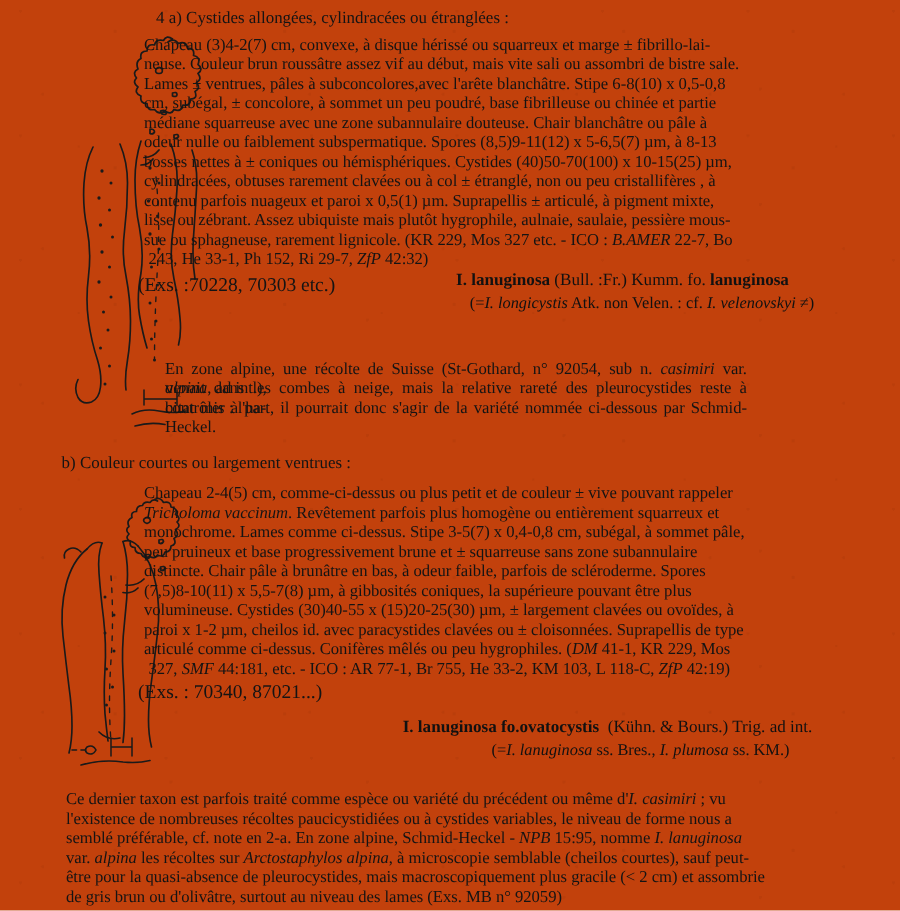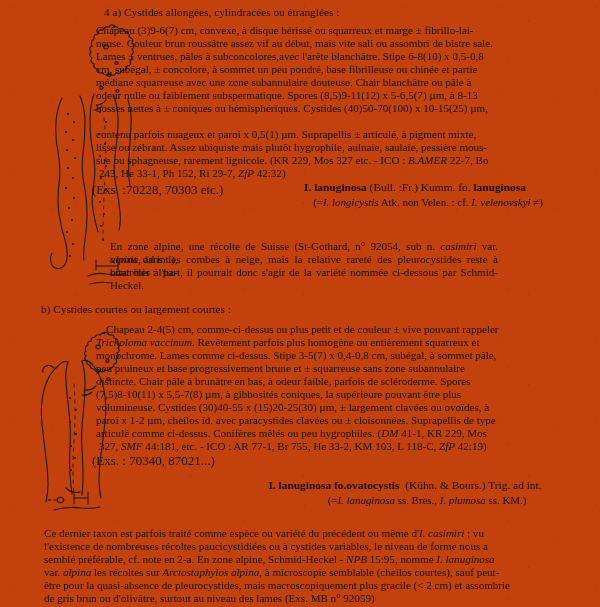--- a/index.html
+++ b/index.html
@@ -151,39 +151,42 @@
         <path d="M68 26 q3 30 1 60 q-2 34-2 62" stroke-dasharray="3 5" stroke-width="0.9"></path>
 
         <path d="M60 168 l0 10 M60 174 l22 0 M82 168 l0 10" stroke-width="1"></path>
         <path d="M52 184 q8-4 18-2 q10 2 18 0"></path>
         <path d="M54 192 q10-3 20-1"></path>
       </g>
     </svg>
   </div>
 
   <div class="blk" style="left:96px; top:24px; width:406px;">
-    <span class="indent">Chapeau (3)9-6(7) cm, convexe, à disque hérissé ou squarreux et marge ± fibrillo-lai-</span>
+    <span class="indent">Chapeau (3)4-2(7) cm, convexe, à disque hérissé ou squarreux et marge ± fibrillo-lai-</span>
   </div>
   <div class="blk" style="left:96px; top:37px; width:406px;">
     <span>neuse. Couleur brun roussâtre assez vif au début, mais vite sali ou assombri de bistre sale.</span>
   </div>
   <div class="blk" style="left:96px; top:50px; width:406px;">
     <span>Lames ± ventrues, pâles à subconcolores,avec l'arête blanchâtre. Stipe 6-8(10) x 0,5-0,8</span>
   </div>
   <div class="blk" style="left:96px; top:76px; width:406px;">
     <span>médiane squarreuse avec une zone subannulaire douteuse. Chair blanchâtre ou pâle à</span>
   </div>
   <div class="blk" style="left:96px; top:63px; width:406px;">
     <span>cm, subégal, ± concolore, à sommet un peu poudré, base fibrilleuse ou chinée et partie</span>
   </div>
   <div class="blk" style="left:96px; top:89px; width:406px;">
     <span>odeur nulle ou faiblement subspermatique. Spores (8,5)9-11(12) x 5-6,5(7) µm, à 8-13</span>
   </div>
   <div class="blk" style="left:96px; top:102px; width:406px;">
     <span>bosses nettes à ± coniques ou hémisphériques. Cystides (40)50-70(100) x 10-15(25) µm,</span>
+  </div>
+  <div class="blk" style="left:96px; top:115px; width:406px;">
+    <span>cylindracées, obtuses rarement clavées ou à col ± étranglé, non ou peu cristallifères , à</span>
   </div>
   <div class="blk" style="left:96px; top:128px; width:406px;">
     <span>contenu parfois nuageux et paroi x 0,5(1) µm. Suprapellis ± articulé, à pigment mixte,</span>
   </div>
   <div class="blk" style="left:96px; top:141px; width:406px;">
     <span>lisse ou zébrant. Assez ubiquiste mais plutôt hygrophile, aulnaie, saulaie, pessière mous-</span>
   </div>
   <div class="blk" style="left:96px; top:154px; width:406px;">
     <span>sue ou sphagneuse, rarement lignicole. (KR 229, Mos 327 etc. - ICO : <i>B.AMER</i> 22-7, Bo</span>
   </div>
@@ -203,21 +206,21 @@
   </div>
   <div class="blk" style="left:110px; top:253px; width:388px;">
     <span>venait dans les combes à neige, mais la relative rareté des pleurocystides reste à contrôler : l'ha-</span>
   </div>
   <div class="blk" style="left:110px; top:266px; width:388px;">
     <span>bitat mis à part, il pourrait donc s'agir de la variété nommée ci-dessous par Schmid-Heckel.</span>
   </div>
 
   <div class="keyline" style="left:41px; top:303px;">
     <span>b)</span>
-    <span>Cystides courtes ou largement courtes :</span>
+    <span>Couleur courtes ou largement ventrues :</span>
   </div>
 
   <div class="fig" style="left:76px; top:330px;">
     <svg width="54" height="70" viewBox="0 0 54 70">
       <g fill="none" stroke="#1a1a1a" stroke-width="1.15" stroke-linejoin="round" stroke-linecap="round">
         <path d="M27 3 q4-2 6 2 q5-1 5 3 q5 1 3 5 q4 2 1 5 q3 3-1 5 q3 4-1 6 q2 4-2 5
                  q0 4-4 4 q-1 4-5 2 q-2 3-5 1 q-4 2-6-2 q-4 0-4-4 q-4 0-3-4 q-4-2-1-5
                  q-3-3 0-5 q-2-4 2-6 q-1-4 3-4 q0-4 4-4 q1-3 5-2 q2-3 5-1 z"></path>
         <path d="M20 16 q2-2 4 0 q1 2-2 3 q-3-1-2-3z"></path>
         <path d="M30 30 q3-1 3 1 q-1 2-3 1z"></path>
@@ -256,21 +259,21 @@
 
         <path d="M36 130 q6 6 14 4"></path>
         <path d="M44 134 l0 12 M44 140 l14 0 M58 134 l0 12" stroke-width="1"></path>
         <path d="M18 142 l10 0" stroke-dasharray="3 3"></path>
         <path d="M28 140 q4-2 6 2 q-2 4-6 2 q-2-2 0-4z"></path>
         <path d="M24 152 q14-4 28-2 q10 1 18-1"></path>
       </g>
     </svg>
   </div>
 
-  <div class="blk" style="left:106px; top:323px; width:406px;">
+  <div class="blk" style="left:96px; top:323px; width:406px;">
     <span class="indent">Chapeau 2-4(5) cm, comme-ci-dessus ou plus petit et de couleur ± vive pouvant rappeler</span>
   </div>
   <div class="blk" style="left:96px; top:336px; width:406px;">
     <span><i>Tricholoma vaccinum</i>. Revêtement parfois plus homogène ou entièrement squarreux et</span>
   </div>
   <div class="blk" style="left:96px; top:349px; width:406px;">
     <span>monochrome. Lames comme ci-dessus. Stipe 3-5(7) x 0,4-0,8 cm, subégal, à sommet pâle,</span>
   </div>
   <div class="blk" style="left:96px; top:362px; width:406px;">
     <span>peu pruineux et base progressivement brune et ± squarreuse sans zone subannulaire</span>

